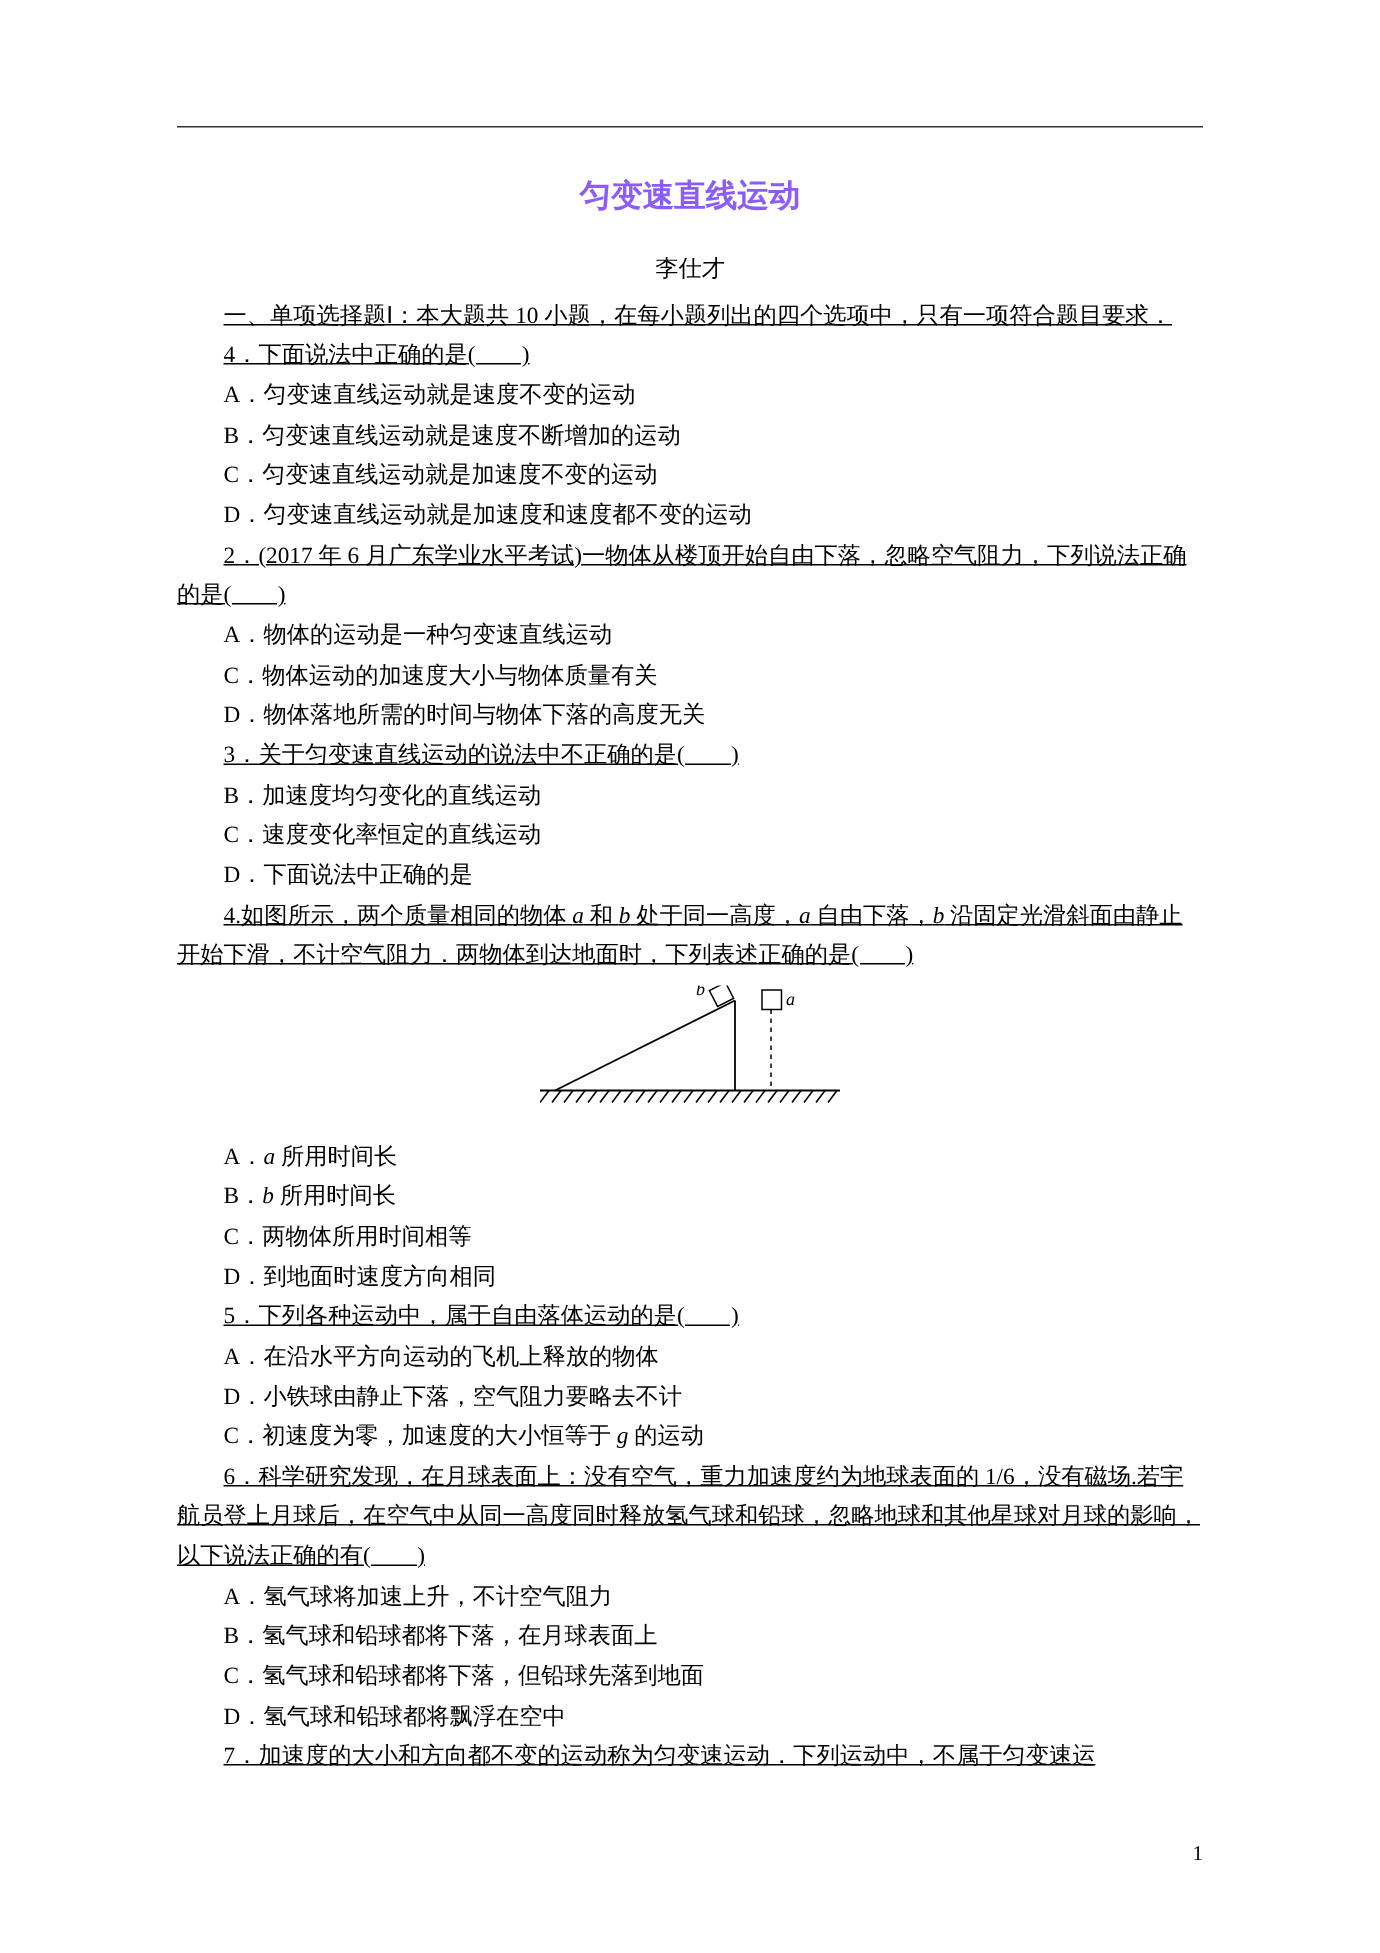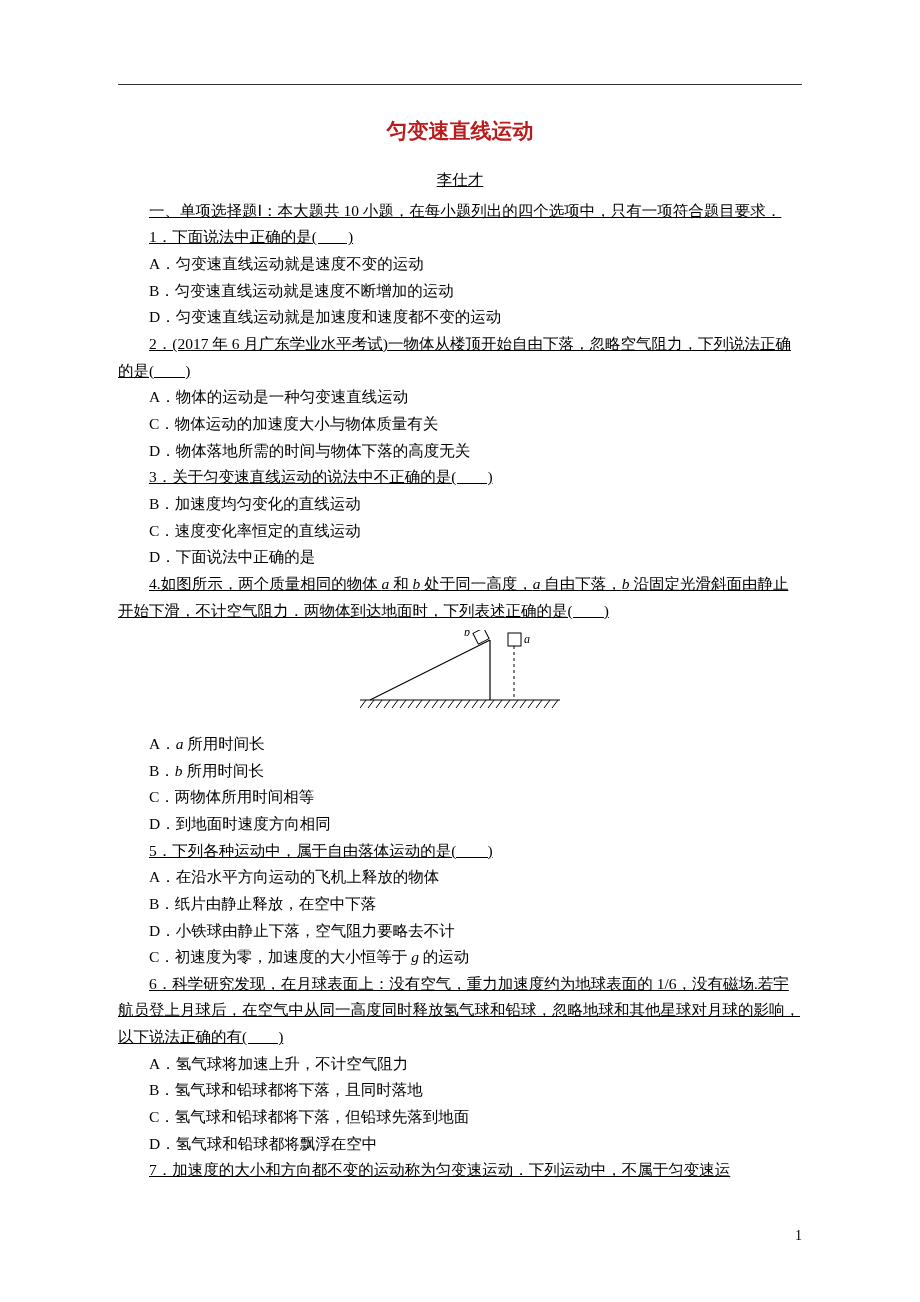--- a/index.html
+++ b/index.html
@@ -16,31 +16,30 @@
     color: #000;
     font-size: 15.5px;
     line-height: 1.72;
   }
   .rule {
     border-top: 1px solid #333;
     margin: 0 0 28px 0;
   }
   .title {
     text-align: center;
-    color: #b91c1c;
+    color: #8b5cf6;
     font-family: "SimHei", "黑体", sans-serif;
     font-size: 21px;
     font-weight: bold;
     margin-bottom: 18px;
   }
   .author {
     text-align: center;
     font-size: 15.5px;
     margin-bottom: 4px;
-    text-decoration: underline;
   }
   .para {
     text-indent: 2em;
     text-decoration: underline;
   }
   .option {
     padding-left: 2em;
   }
   .ital {
     font-style: italic;
@@ -62,23 +61,24 @@
 <body>
 
 <div class="page">
   <div class="rule"></div>
 
   <div class="title">匀变速直线运动</div>
   <div class="author">李仕才</div>
 
   <div class="para">一、单项选择题Ⅰ：本大题共 10 小题，在每小题列出的四个选项中，只有一项符合题目要求．</div>
 
-  <div class="para">1．下面说法中正确的是(　　)</div>
+  <div class="para">4．下面说法中正确的是(　　)</div>
   <div class="option">A．匀变速直线运动就是速度不变的运动</div>
   <div class="option">B．匀变速直线运动就是速度不断增加的运动</div>
+  <div class="option">C．匀变速直线运动就是加速度不变的运动</div>
   <div class="option">D．匀变速直线运动就是加速度和速度都不变的运动</div>
 
   <div class="para">2．(2017 年 6 月广东学业水平考试)一物体从楼顶开始自由下落，忽略空气阻力，下列说法正确的是(　　)</div>
   <div class="option">A．物体的运动是一种匀变速直线运动</div>
   <div class="option">C．物体运动的加速度大小与物体质量有关</div>
   <div class="option">D．物体落地所需的时间与物体下落的高度无关</div>
 
   <div class="para">3．关于匀变速直线运动的说法中不正确的是(　　)</div>
   <div class="option">B．加速度均匀变化的直线运动</div>
   <div class="option">C．速度变化率恒定的直线运动</div>
@@ -132,28 +132,27 @@
     <span>A．</span><span class="ital">a</span><span> 所用时间长</span>
   </div>
   <div class="option">
     <span>B．</span><span class="ital">b</span><span> 所用时间长</span>
   </div>
   <div class="option">C．两物体所用时间相等</div>
   <div class="option">D．到地面时速度方向相同</div>
 
   <div class="para">5．下列各种运动中，属于自由落体运动的是(　　)</div>
   <div class="option">A．在沿水平方向运动的飞机上释放的物体</div>
-  <div class="option">B．纸片由静止释放，在空中下落</div>
   <div class="option">D．小铁球由静止下落，空气阻力要略去不计</div>
   <div class="option">
     <span>C．初速度为零，加速度的大小恒等于 </span><span class="ital">g</span><span> 的运动</span>
   </div>
 
   <div class="para">6．科学研究发现，在月球表面上：没有空气，重力加速度约为地球表面的 1/6，没有磁场.若宇航员登上月球后，在空气中从同一高度同时释放氢气球和铅球，忽略地球和其他星球对月球的影响，以下说法正确的有(　　)</div>
   <div class="option">A．氢气球将加速上升，不计空气阻力</div>
-  <div class="option">B．氢气球和铅球都将下落，且同时落地</div>
+  <div class="option">B．氢气球和铅球都将下落，在月球表面上</div>
   <div class="option">C．氢气球和铅球都将下落，但铅球先落到地面</div>
   <div class="option">D．氢气球和铅球都将飘浮在空中</div>
 
   <div class="para">7．加速度的大小和方向都不变的运动称为匀变速运动．下列运动中，不属于匀变速运</div>
 
   <div class="pagenum">1</div>
 </div>
 
 </body></html>

